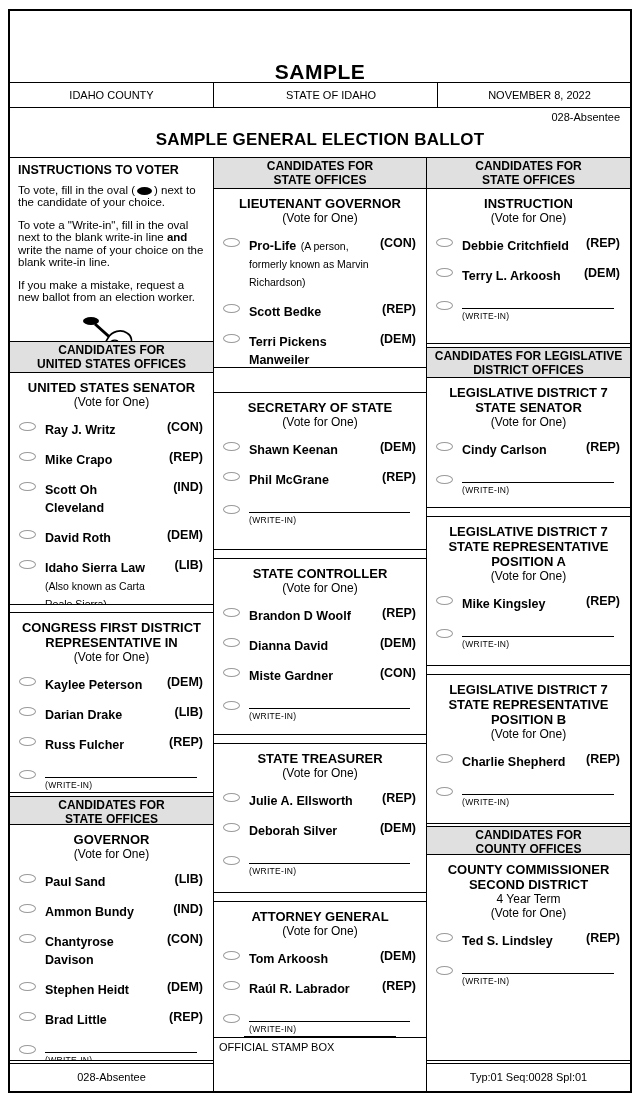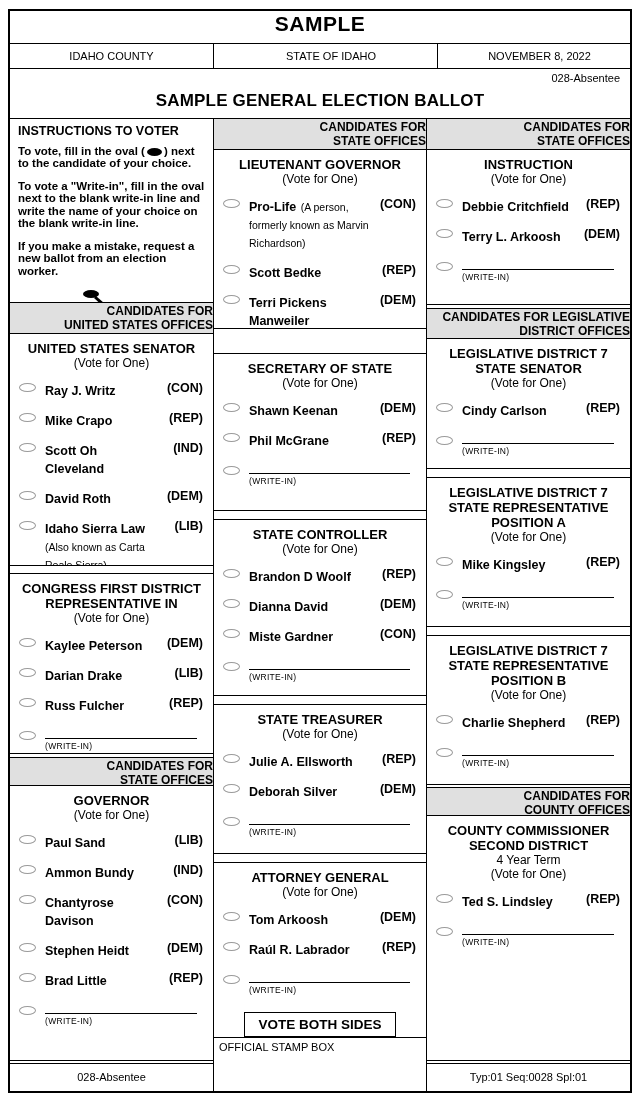--- a/index.html
+++ b/index.html
@@ -2,41 +2,41 @@
 <html><head>
 <meta charset="utf-8">
 <style>
   * { box-sizing: border-box; margin: 0; padding: 0; }
   html,body { width:640px; height:1095px; background:#fff; color:#000;
     font-family:"Liberation Sans", sans-serif; position:relative; }
   .ballot { position:absolute; left:8px; top:9px; width:624px; height:1084px;
     border:2px solid #000; display:flex; flex-direction:column; background:#fff; }
 
   
-  .r-sample { height:33px; border-bottom:1px solid #000; text-align:center;
-    font-weight:bold; font-size:21px; line-height:26px; letter-spacing:.5px; }
+  .r-sample { height:24px; border-bottom:1px solid #000; text-align:center;
+    font-weight:bold; font-size:21px; line-height:26px; letter-spacing:.5px;margin-top:48px; }
   .r-info { height:25px; border-bottom:1px solid #000; display:flex;gap:11px; }
   .r-info .cell { font-size:11px; text-align:center; line-height:24px; }
   .cell-county { flex:0 0 204px; border-right:1px solid #000; }
   .cell-state  { flex:0 0 213px; border-right:1px solid #000; }
   .cell-date   { flex:1; }
   .r-title { height:50px; border-bottom:1px solid #000; position:relative; }
   .rt-code { position:absolute; top:3px; right:10px; font-size:11px; }
   .rt-title { position:absolute; left:0; right:0; top:22px; text-align:center;
     font-weight:bold; font-size:17px; letter-spacing:.2px; }
 
   
   .body { flex:1; display:flex; min-height:0; }
   .col { display:flex; flex-direction:column; min-height:0; }
   .col-left { width:204px; border-right:1px solid #000; }
   .col-mid  { width:213px; border-right:1px solid #000; }
   .col-right{ flex:1; }
 
   .blk { border-bottom:1px solid #000; overflow:hidden; flex-shrink:0; }
-  .ghdr { background:#e0e0e0; text-align:right; font-weight:bold;
+  .ghdr { background:#e0e0e0; text-align:center; font-weight:bold;
     font-size:12px; line-height:14px; padding-top:1px; }
   .ghdr .gline { white-space:nowrap; }
 
   .office { padding-top:7px; }
   .otitle { text-align:center; font-weight:bold; font-size:13px; line-height:15px; padding:0 4px; }
   .osub, .ovote { text-align:center; font-size:12px; line-height:14px; }
   .cands { margin-top:11px; }
   .crow { position:relative; padding:0 10px 0 35px; margin-bottom:12px; min-height:14px; }
   .ctext { display:block; margin-right:46px; }
   .cname { font-weight:bold; font-size:12.5px; line-height:14px; }
@@ -50,21 +50,21 @@
   .wlabel { font-size:8.5px; padding-top:2px; letter-spacing:.3px; }
   .vbs { margin-top:auto; align-self:center; width:152px; height:25px; border:1px solid #000;
     text-align:center; font-weight:bold; font-size:13.5px; line-height:23px; }
 
   .stamp { border-bottom:none; }
   .stamp-label { font-size:11px; padding:3px 5px; }
   .fcell { border-bottom:none; text-align:center; font-size:11px; line-height:27px; }
 
   .instr { padding:4px 8px 0; font-size:11.5px; line-height:12.5px; }
   .ititle { font-weight:bold; font-size:12.5px; margin:2px 0 7px; }
-  .ipara { margin:6px 0 10px;font-weight:bold; }
+  .ipara { margin:6px 0 10px; }
   .ioval { display:inline-block; width:15px; height:8px; background:#000;
     border-radius:50%; vertical-align:-1px; margin:0 2px; }
   .ihand { text-align:center; margin-top:1px; }
 
   
   .b-instructions{height:184px}
   .b-hdr-us{height:31px}
   .b-us-senator{height:232px}
   .b-rep-congress{height:181px;margin-top:7px;border-top:1px solid #000}
   .b-hdr-state-left{height:29px;margin-top:3px;border-top:1px solid #000}

